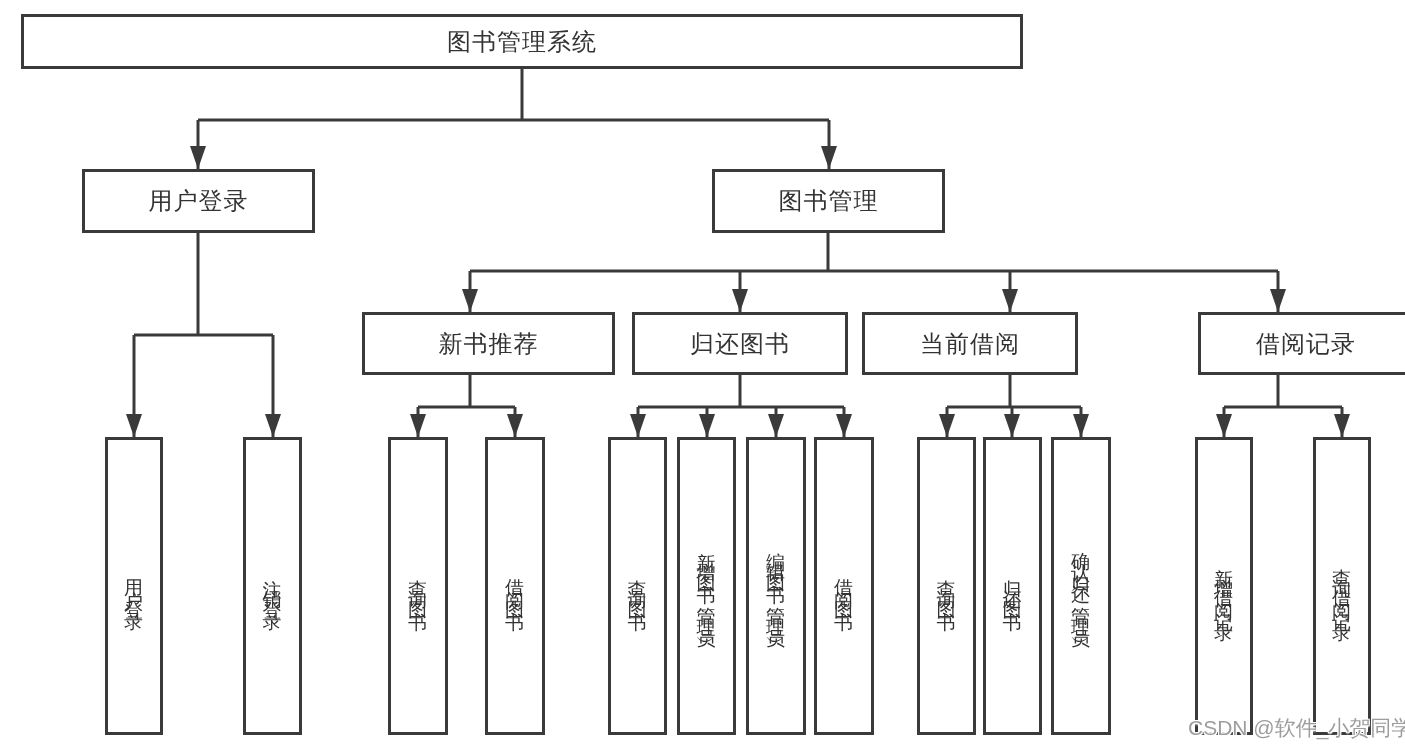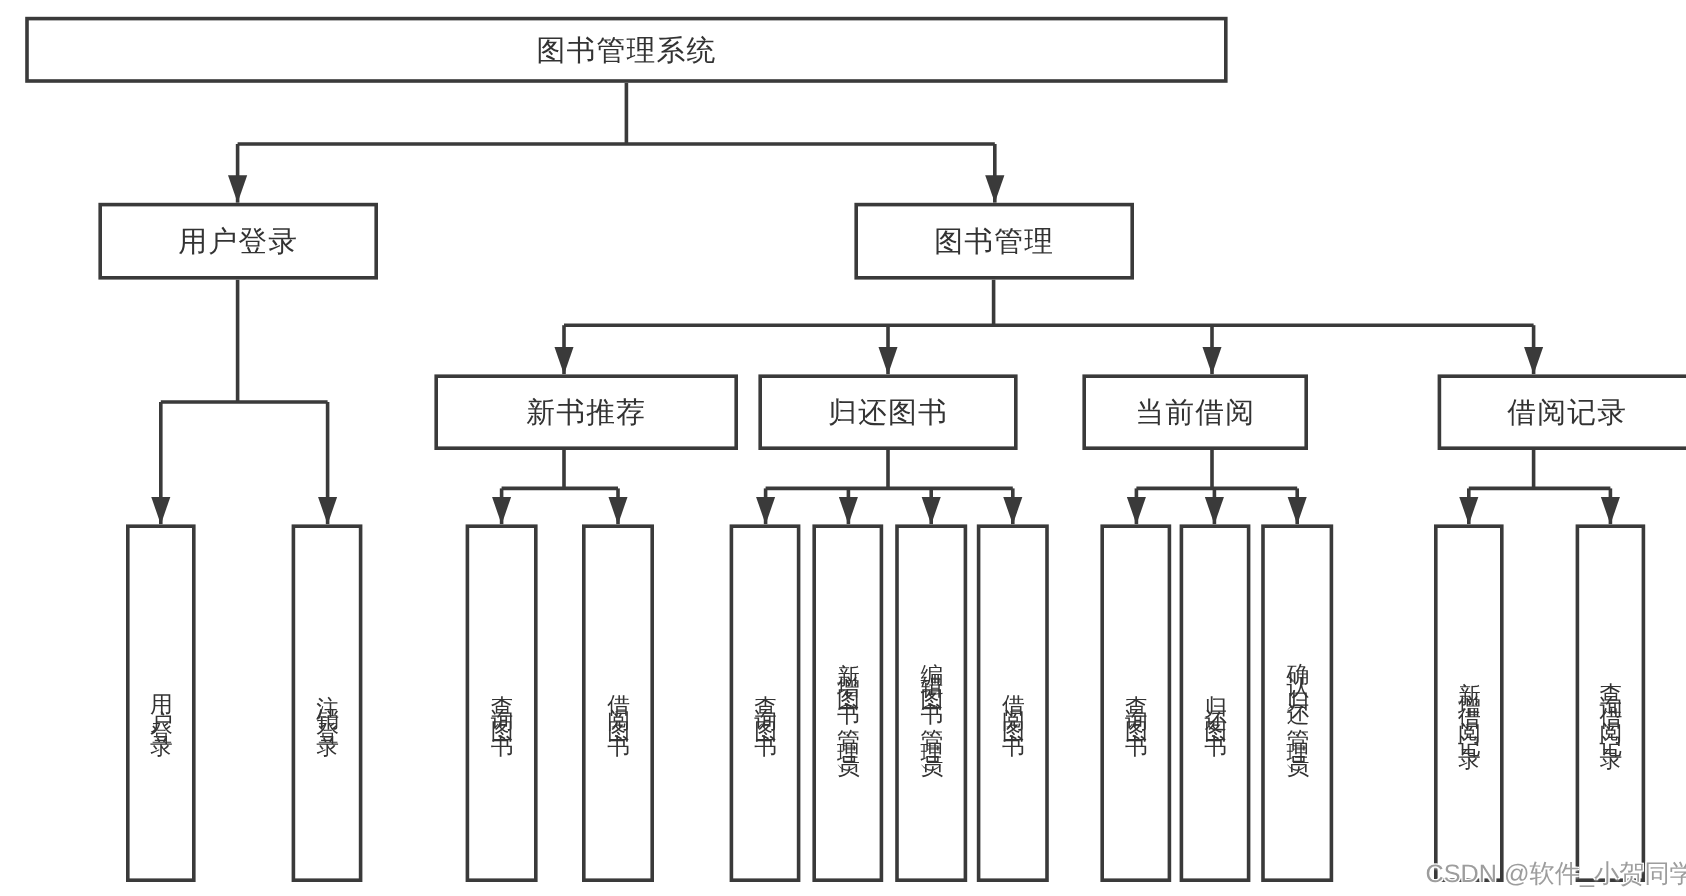--- a/index.html
+++ b/index.html
@@ -120,21 +120,21 @@
   <div class="node hnode" style="left:712px;top:169px;width:233px;height:64px">
     <span>图书管理</span>
   </div>
 
   <div class="node hnode" style="left:362px;top:312px;width:253px;height:63px">
     <span>新书推荐</span>
   </div>
   <div class="node hnode" style="left:632px;top:312px;width:216px;height:63px">
     <span>归还图书</span>
   </div>
-  <div class="node hnode" style="left:902px;top:312px;width:188px;height:63px">
+  <div class="node hnode" style="left:862px;top:312px;width:216px;height:63px">
     <span>当前借阅</span>
   </div>
   <div class="node hnode" style="left:1198px;top:312px;width:216px;height:63px">
     <span>借阅记录</span>
   </div>
 
   <div class="node vnode" style="left:105px;width:58px">
     <span class="vtext">用户登录</span>
   </div>
   <div class="node vnode" style="left:243px;width:59px">

